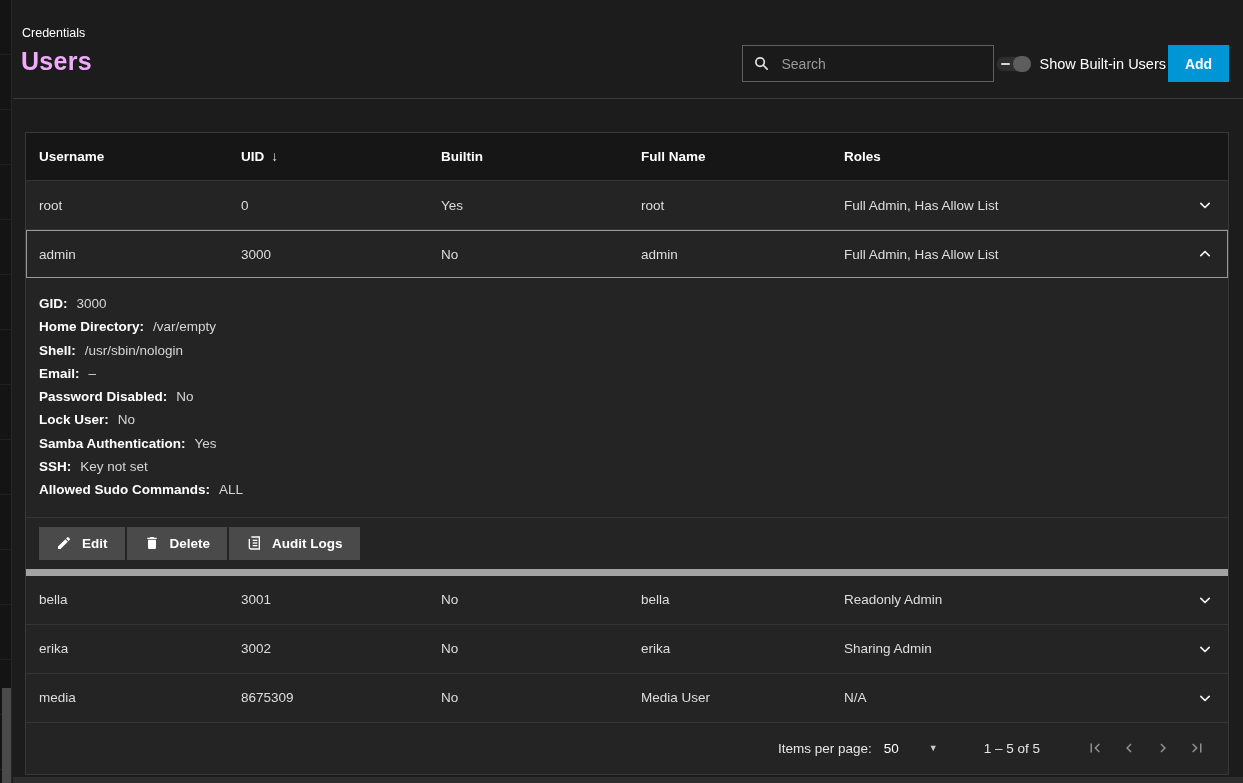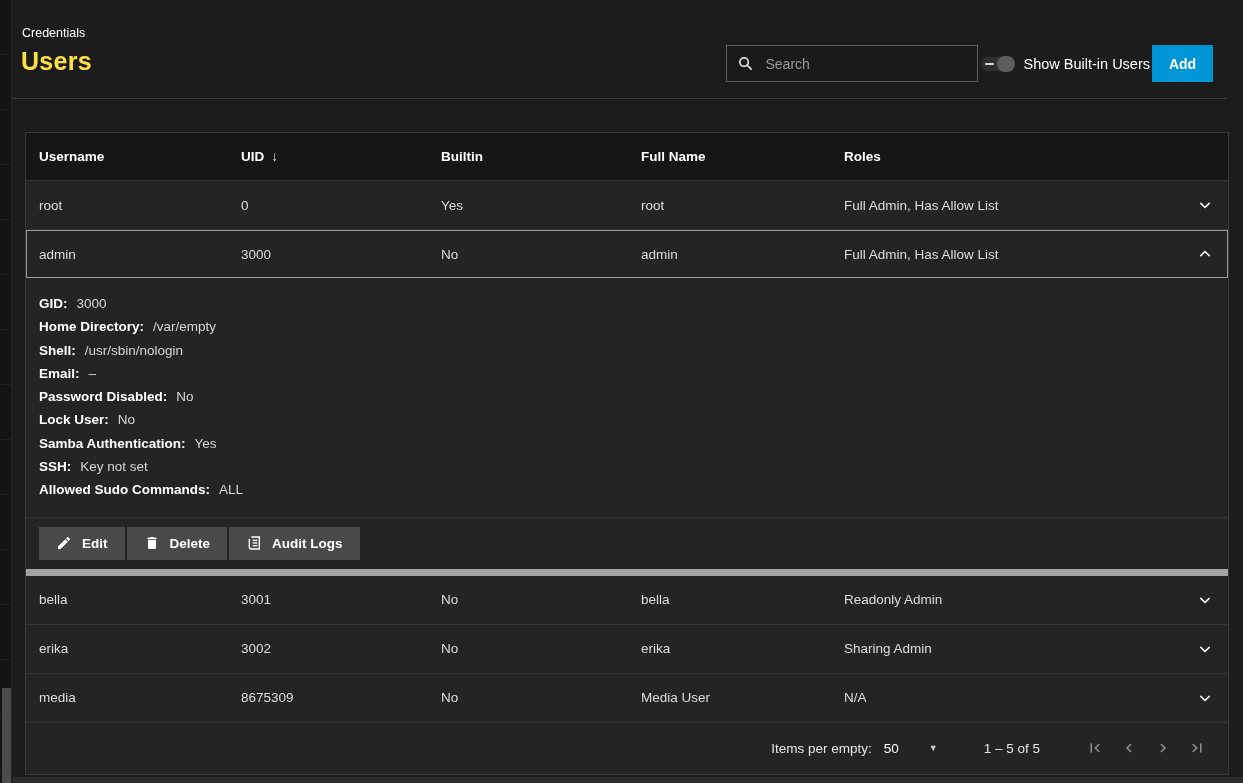--- a/index.html
+++ b/index.html
@@ -13,23 +13,23 @@
 
   
   .sliver {
     position:absolute; left:0; top:0; width:12px; height:783px;
     background:#141414; border-right:1px solid #272727;
     background-image:repeating-linear-gradient(to bottom, transparent 0 54px, rgba(255,255,255,0.05) 54px 55px);
   }
   .sliver-thumb { position:absolute; left:2px; bottom:0; width:9px; height:95px; background:#4a4a4a; }
 
   
-  .page-header { position:absolute; left:13px; top:0; right:16px; height:99px; border-bottom:1px solid #3a3a3a; }
+  .page-header { position:absolute; left:13px; top:0; right:0; height:99px; border-bottom:1px solid #3a3a3a; }
   .breadcrumb { position:absolute; left:9px; top:26px; font-size:12.5px; color:#ffffff; cursor:pointer; }
-  .page-title { position:absolute; left:8px; top:47px; margin:0; font-size:25px; font-weight:bold; color:#fde047; letter-spacing:0.3px; }
+  .page-title { position:absolute; left:8px; top:47px; margin:0; font-size:25px; font-weight:bold; color:#f0abfc; letter-spacing:0.3px; }
 
   .toolbar { position:absolute; right:14px; top:45px; height:37px; display:flex; align-items:center; gap:2px; }
   .search-box { width:252px; height:37px; border:1px solid #5f5f5f; background:#1a1a1a; display:flex; align-items:center; padding:0 10px; gap:9px; }
   .search-box svg { flex:0 0 auto; }
   .search-box input { background:transparent; border:none; outline:none; color:#e0e0e0; font-size:14px; width:100%; font-family:inherit; }
   .search-box input::placeholder { color:#9a9a9a; }
 
   .toggle-wrap { display:flex; align-items:center; gap:8px;justify-content:space-between; }
   .toggle { width:35px; height:16px; border-radius:9px; background:#2e2e2e; position:relative; cursor:pointer; box-shadow:inset 0 0 0 1px #1f1f1f; }
   .toggle-dash { position:absolute; left:5px; top:7px; width:9px; height:2.5px; background:#d9d9d9; border-radius:1px; }
@@ -218,21 +218,21 @@
     <div>Media User</div>
     <div>N/A</div>
     <div class="chev">
       <svg width="20" height="20" viewBox="0 0 24 24">
           <path d="M7 10l5 5 5-5" fill="none" stroke="#f2f2f2" stroke-width="2" stroke-linecap="round" stroke-linejoin="round"></path>
         </svg>
     </div>
   </div>
 
   <div class="pager">
-    <span class="pager-label">Items per empty:</span>
+    <span class="pager-label">Items per page:</span>
     <span class="pager-size">50</span>
     <span class="pager-caret">▼</span>
     <span class="pager-range">1 – 5 of 5</span>
     <span class="pager-nav">
       <button class="nav-btn">
         <svg width="18" height="18" viewBox="0 0 24 24" fill="#8f8f8f">
             <path d="M18.41 16.59L13.82 12l4.59-4.59L17 6l-6 6 6 6zM6 6h2v12H6z"></path>
           </svg>
       </button>
       <button class="nav-btn">

